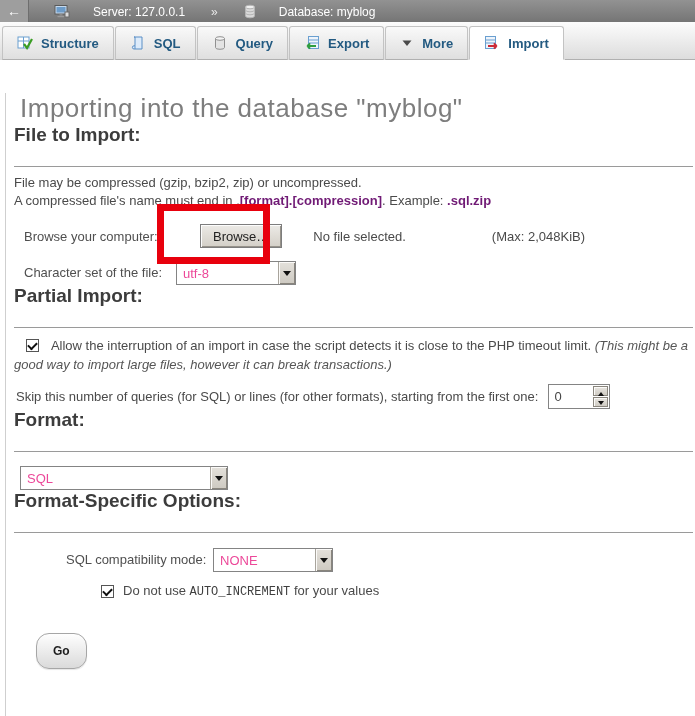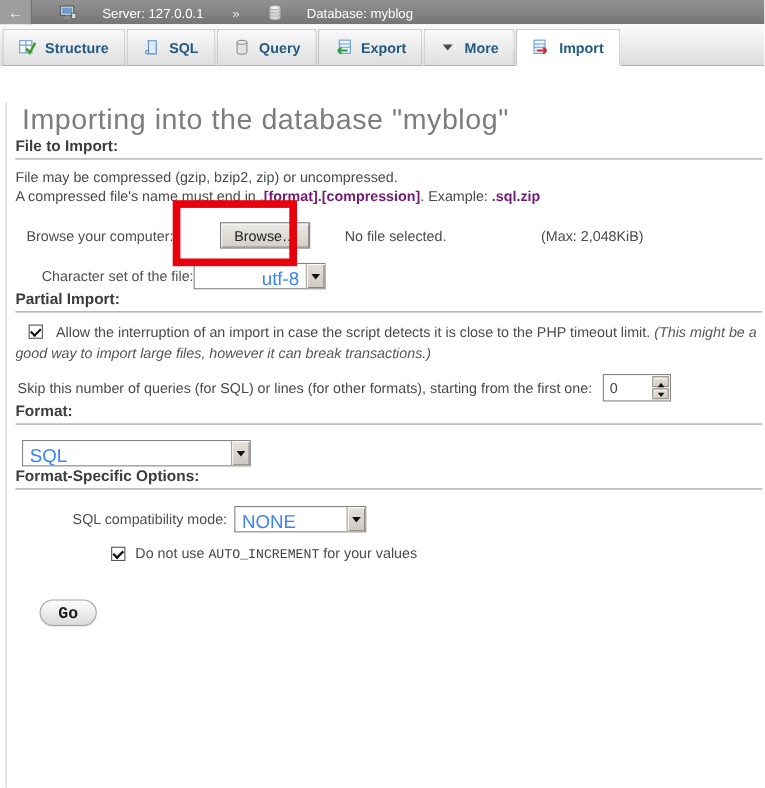--- a/index.html
+++ b/index.html
@@ -48,22 +48,22 @@
   .content {
     position:relative; height:656px;
     border-left:1px solid #cfcfcf; margin-left:5px;
     padding:0 2px 0 8px;
   }
   .page-title {
     margin:33px 0 0 6px; font-size:26px; font-weight:normal;
     color:#7d7d7d; letter-spacing:0.5px;
   }
   h2.sec {
-    font-size:14px; font-weight:bold; color:#3c3c3c;
-    margin:0; padding-bottom:4px; border-bottom:1px solid #9a9a9a;
+    font-size:19px; font-weight:bold; color:#3c3c3c;
+    margin:0; padding-bottom:20px; border-bottom:1px solid #9a9a9a;
   }
   .sec-file   { margin-top:36px; }
   .sec-part   { margin-top:29px; }
   .sec-format { margin-top:33px; }
   .sec-fso    { margin-top:32px; }
 
   .note { margin-top:7px; line-height:18px; color:#4a4a4a; }
   .note b { color:#701a75; }
 
   .row { display:flex; align-items:center; }
@@ -78,28 +78,28 @@
     box-shadow:inset 1px 1px 0 #fdfdfd, inset -1px -1px 0 #96928a;
   }
   .nofile { margin-left:7px; }
   .maxsize { margin-left:62px; }
 
   .red-box {
     position:absolute; left:133px; top:-19px; width:113px; height:60px;
     border:7px solid #e8000d; pointer-events:none; z-index:5;
   }
 
-  .charset-row { margin:11px 0 0 10px; height:25px;text-align:right; }
+  .charset-row { margin:11px 0 0 10px; height:25px; }
 
   
   .combo {
     height:24px; background:#fff; border:1px solid #848484;
     display:flex; align-items:stretch; cursor:pointer;
   }
-  .combo .val { flex:1; padding:4px 6px 0 6px; font-size:17px; color:#3b82f6; overflow:hidden; white-space:nowrap; }
+  .combo .val { flex:1; padding:4px 6px 0 6px; font-size:13px; color:#ec4899; overflow:hidden; white-space:nowrap; }
   .combo .btn {
     width:17px; flex:0 0 auto; position:relative;
     background:linear-gradient(#e4e1db,#cdc9c1);
     border-left:1px solid #a8a49c;
     box-shadow:inset 1px 1px 0 #fbfaf8, inset -1px -1px 0 #89857d;
   }
   .combo .btn::after {
     content:''; position:absolute; left:50%; top:50%;
     margin:-2px 0 0 -4px; border:4px solid transparent; border-top:5px solid #111;
   }
@@ -141,24 +141,24 @@
   .format-row { margin:13px 0 0 6px; height:25px; }
 
   .compat-row { margin:14px 0 0 52px; height:25px; }
   .compat-label { width:147px; flex:0 0 auto; color:#4f4f4f; }
 
   .autoinc-row { margin:9px 0 0 87px; height:20px; display:flex; align-items:center; gap:9px; }
   .mono { font-family:"Liberation Mono", monospace; font-size:12px; color:#3f3f3f; }
 
   .go-wrap { margin:32px 0 0 22px; }
   .go-btn {
-    min-width:49px; height:24px; padding:4px 16px; cursor:pointer;
+    min-width:49px; height:36px; padding:4px 16px; cursor:pointer;
     border:1px solid #a6a6a6; border-radius:13px;
     background:linear-gradient(#fefefe,#dadada);
-    font-family:Liberation Mono, monospace; font-size:15px; font-weight:bold; color:#1d1d1d;
+    font-family:Liberation Sans, sans-serif; font-size:12px; font-weight:bold; color:#1d1d1d;
     box-shadow:0 1px 1px rgba(0,0,0,0.10);
   }
 </style>
 </head>
 <body>
 
 <div class="topbar">
   <button class="back-btn">←</button>
   <div class="crumb">
     <svg width="16" height="16" viewBox="0 0 16 16">

